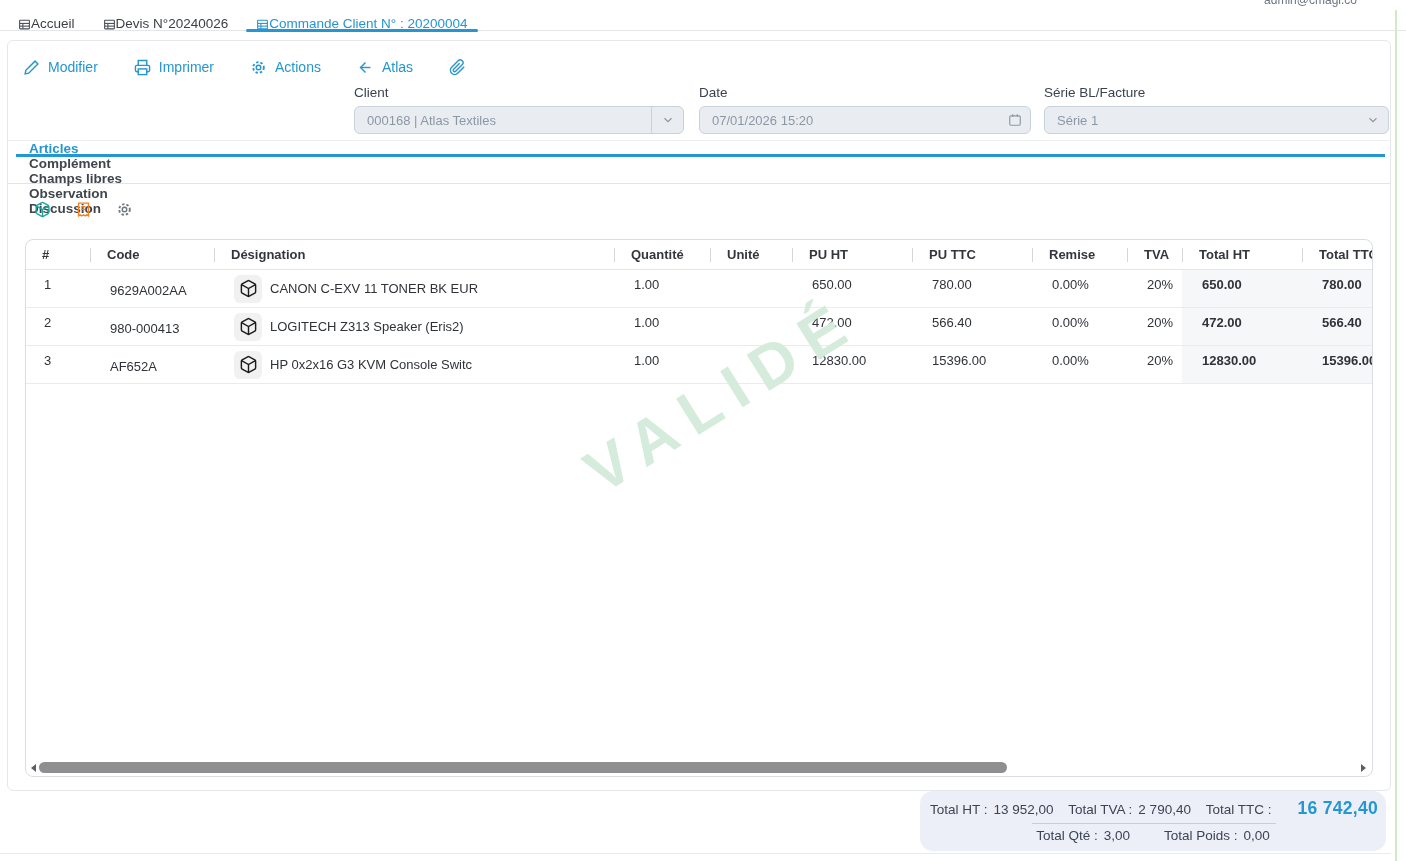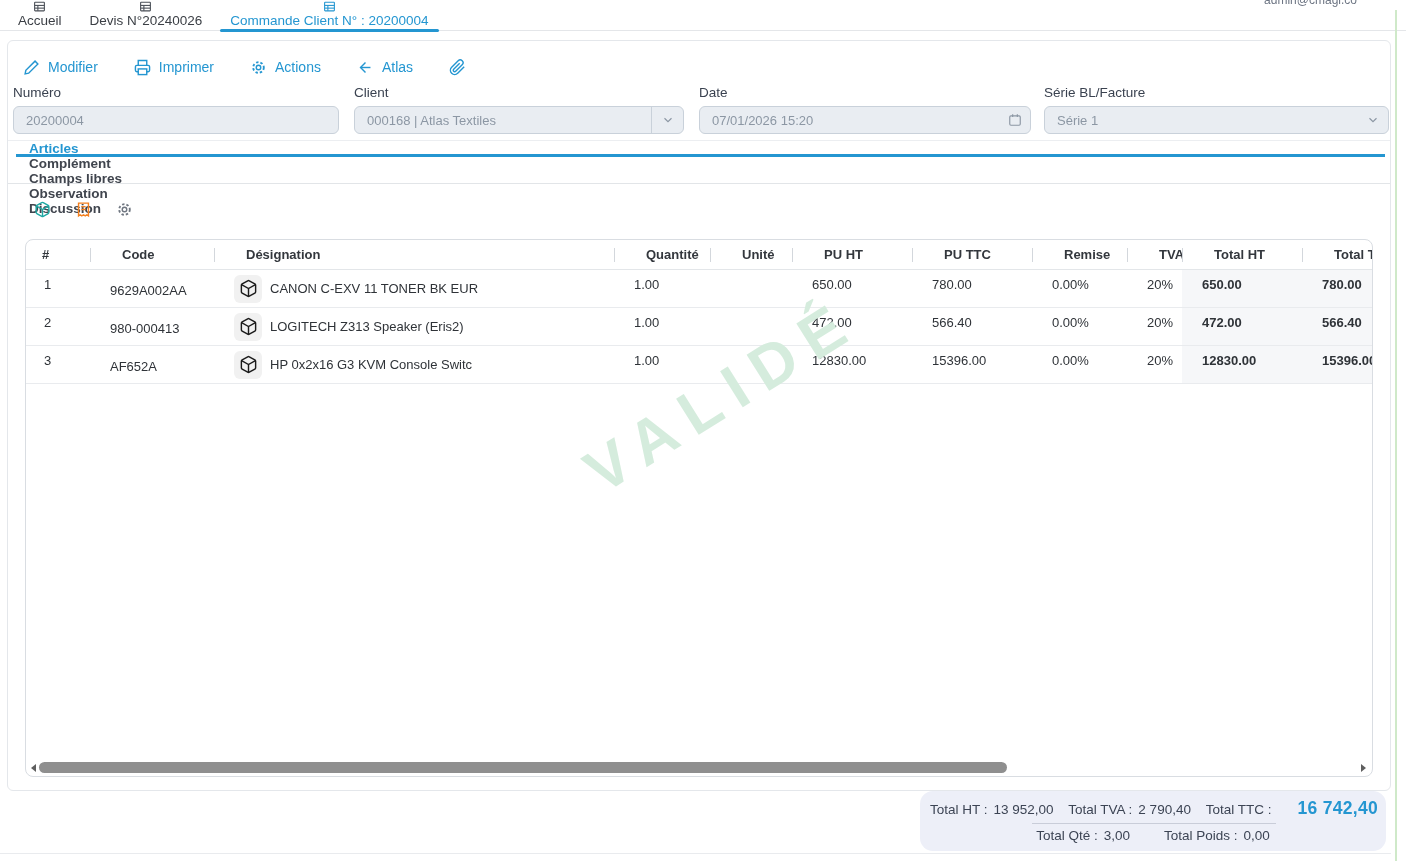--- a/index.html
+++ b/index.html
@@ -3,22 +3,22 @@
 <meta charset="utf-8">
 <style>
   * { margin:0; padding:0; box-sizing:border-box; }
   html,body { width:1406px; height:861px; background:#fff; overflow:hidden;
               font-family:"Liberation Sans", sans-serif; position:relative; }
 
   
   .topbar { position:absolute; top:0; left:0; width:1406px; height:31px;
             background:#fff; border-bottom:1px solid #e4e6e9; display:flex;
             align-items:center; padding-left:8px; }
-  .doc-tab { display:flex; align-items:center; gap:0; height:31px; padding:0 10px;
-             font-size:13.5px; color:#3b3f45; position:relative; cursor:default;flex-direction:column; }
+  .doc-tab { display:flex; align-items:flex-end; gap:0; height:31px; padding:0 10px;
+             font-size:13.5px; color:#3b3f45; position:relative; cursor:default; }
   .doc-tab + .doc-tab { margin-left:8px; }
   .doc-tab svg { width:13px; height:13px; stroke:#4a4f57; }
   .doc-tab.active { color:#2496d1; }
   .doc-tab.active svg { stroke:#2496d1; }
   .doc-tab.active::after { content:""; position:absolute; left:0; right:0; bottom:-1px;
              height:3px; background:#2496d1; border-radius:2px; }
   .user-email { position:absolute; top:-7px; right:49px; font-size:12px; color:#6e7684; }
 
   
   .card { position:absolute; left:7px; top:40px; width:1384px; height:751px;
@@ -64,21 +64,21 @@
   .ico-orange svg { stroke:#f4801f; }
   .ico-grey svg { stroke:#6f7680; }
 
   
   .grid-wrap { position:absolute; left:17px; top:198px; width:1348px; height:538px;
                border:1px solid #d9dde2; border-radius:8px; background:#fff; overflow:hidden; }
   .trow { display:grid;
           grid-template-columns:64px 124px 400px 96px 82px 120px 120px 95px 55px 120px minmax(70px,1fr); }
   .thead { height:30px; border-bottom:1px solid #e3e6e9; }
   .thead .hcell { position:relative; font-size:13px; font-weight:bold; color:#33373d;
-                  line-height:29px; padding-left:32px; white-space:nowrap; overflow:hidden; }
+                  line-height:29px; padding-left:17px; white-space:nowrap; overflow:hidden; }
   .thead .hcell:first-child { padding-left:16px; }
   .thead .hcell + .hcell::before { content:""; position:absolute; left:0; top:8px;
                   width:1px; height:14px; background:#d3d7dc; }
   .brow { height:38px; border-bottom:1px solid #e9ebee; }
   .cell { font-size:13px; color:#2f3338; padding-left:20px; display:flex;
           align-items:flex-start; padding-top:7px; white-space:nowrap; overflow:hidden; }
   .cell.c-num { padding-left:18px; }
   .cell.c-code { padding-top:13px; }
   .cell.c-des { align-items:center; padding-top:0; }
   .cell.c-total { background:#f6f7f9; font-weight:bold; }
@@ -175,26 +175,20 @@
         </svg>
       <span>Atlas</span>
     </div>
     <div class="tool-btn">
       <svg viewBox="0 0 24 24" fill="none" stroke-width="2">
           <path d="M21.44 11.05l-9.19 9.19a6 6 0 0 1-8.49-8.49l9.19-9.19a4 4 0 0 1 5.66 5.66l-9.2 9.19a2 2 0 0 1-2.83-2.83l8.49-8.48"></path>
         </svg>
     </div>
   </div>
 
-  <div class="field-group" style="left:5px; top:44px; width:326px;">
-    <div class="field-label">Numéro</div>
-    <div class="field-box">
-      <span class="grow">20200004</span>
-    </div>
-  </div>
   <div class="field-group" style="left:346px; top:44px; width:330px;">
     <div class="field-label">Client</div>
     <div class="field-box">
       <span class="grow">000168 | Atlas Textiles</span>
       <span class="chev-box">
         <svg viewBox="0 0 24 24" fill="none" stroke-width="2">
             <polyline points="6 9 12 15 18 9"></polyline>
           </svg>
       </span>
     </div>

